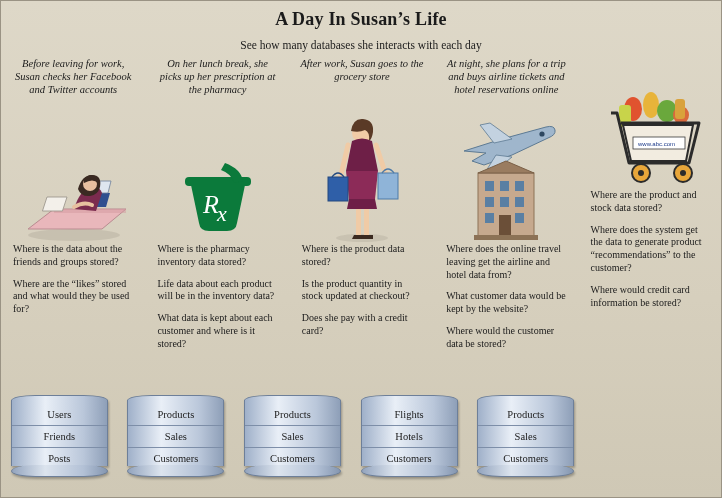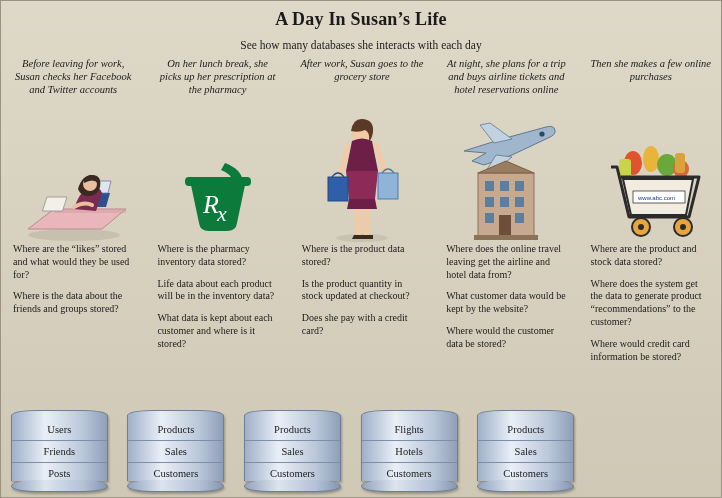--- a/index.html
+++ b/index.html
@@ -66,21 +66,21 @@
     line-height: 1.28;
     padding-left: 2px;
     padding-right: 2px;
   }
   .questions p {
     margin: 0 0 9px 0;
   }
   
   .db-row {
     position: absolute;
-    bottom: 5px;
+    bottom: 20px;
     left: 0;
     width: 583px;
     display: flex;
   }
   .db-cell {
     width: 20%;
     display: flex;
     justify-content: center;
   }
   .cyl {
@@ -145,22 +145,22 @@
           <path d="M72 50 L92 50 L96 36 L78 36 Z" fill="#2f4f8f"></path>
           <path d="M74 36 L94 36 L97 24 L80 24 Z" fill="#dfe6ef" stroke="#6d7f99" stroke-width="0.8"></path>
           <path d="M60 52 q6 -20 18 -22 q8 -1 10 6 l-6 18 z" fill="#7b2b4e"></path>
           <path d="M64 32 q4 -14 14 -14 q10 0 8 12 q-2 8 -10 9 q-9 1 -12 -7 z" fill="#3a2a22"></path>
           <circle cx="76" cy="27" r="7" fill="#e8c0a0"></circle>
           <path d="M70 22 q6 -7 13 -2 q3 3 1 6 q-5 -5 -14 0 z" fill="#3a2a22"></path>
           <path d="M60 50 q10 -6 18 -2" stroke="#e8c0a0" stroke-width="4" fill="none" stroke-linecap="round"></path>
         </svg>
       </div>
       <div class="questions">
+        <p>Where is the data about the friends and groups stored?</p>
         <p>Where are the “likes” stored and what would they be used for?</p>
-        <p>Where is the data about the friends and groups stored?</p>
       </div>
     </div>
 
     <div class="col">
       <div class="caption">On her lunch break, she picks up her prescription at the pharmacy</div>
       <div class="art">
         <svg width="110" height="92" viewBox="0 0 110 92">
           <path d="M28 34 L82 34 L74 72 Q73 80 64 80 L46 80 Q37 80 36 72 Z" fill="#0b7a3b"></path>
           <rect x="22" y="26" width="66" height="9" rx="4" fill="#0b7a3b"></rect>
           <path d="M62 12 q16 6 18 18 l-9 2 q-2 -9 -13 -13 z" fill="#0b7a3b"></path>
@@ -233,21 +233,20 @@
         </svg>
       </div>
       <div class="questions">
         <p>Where does the online travel leaving get the airline and hotel data from?</p>
         <p>What customer data would be kept by the website?</p>
         <p>Where would the customer data be stored?</p>
       </div>
     </div>
 
     <div class="col">
-      <div class="caption">Then she makes a few online purchases</div>
       <div class="art">
         <svg width="124" height="110" viewBox="0 0 124 110">
           <g>
             <ellipse cx="44" cy="30" rx="9" ry="12" fill="#e0532f"></ellipse>
             <ellipse cx="62" cy="26" rx="8" ry="13" fill="#e8b43a"></ellipse>
             <ellipse cx="78" cy="32" rx="10" ry="11" fill="#6aa83c"></ellipse>
             <rect x="30" y="26" width="12" height="22" rx="3" fill="#c8d44a"></rect>
             <ellipse cx="92" cy="36" rx="8" ry="9" fill="#d9693c"></ellipse>
             <rect x="86" y="20" width="10" height="20" rx="3" fill="#d9a23c"></rect>
           </g>

